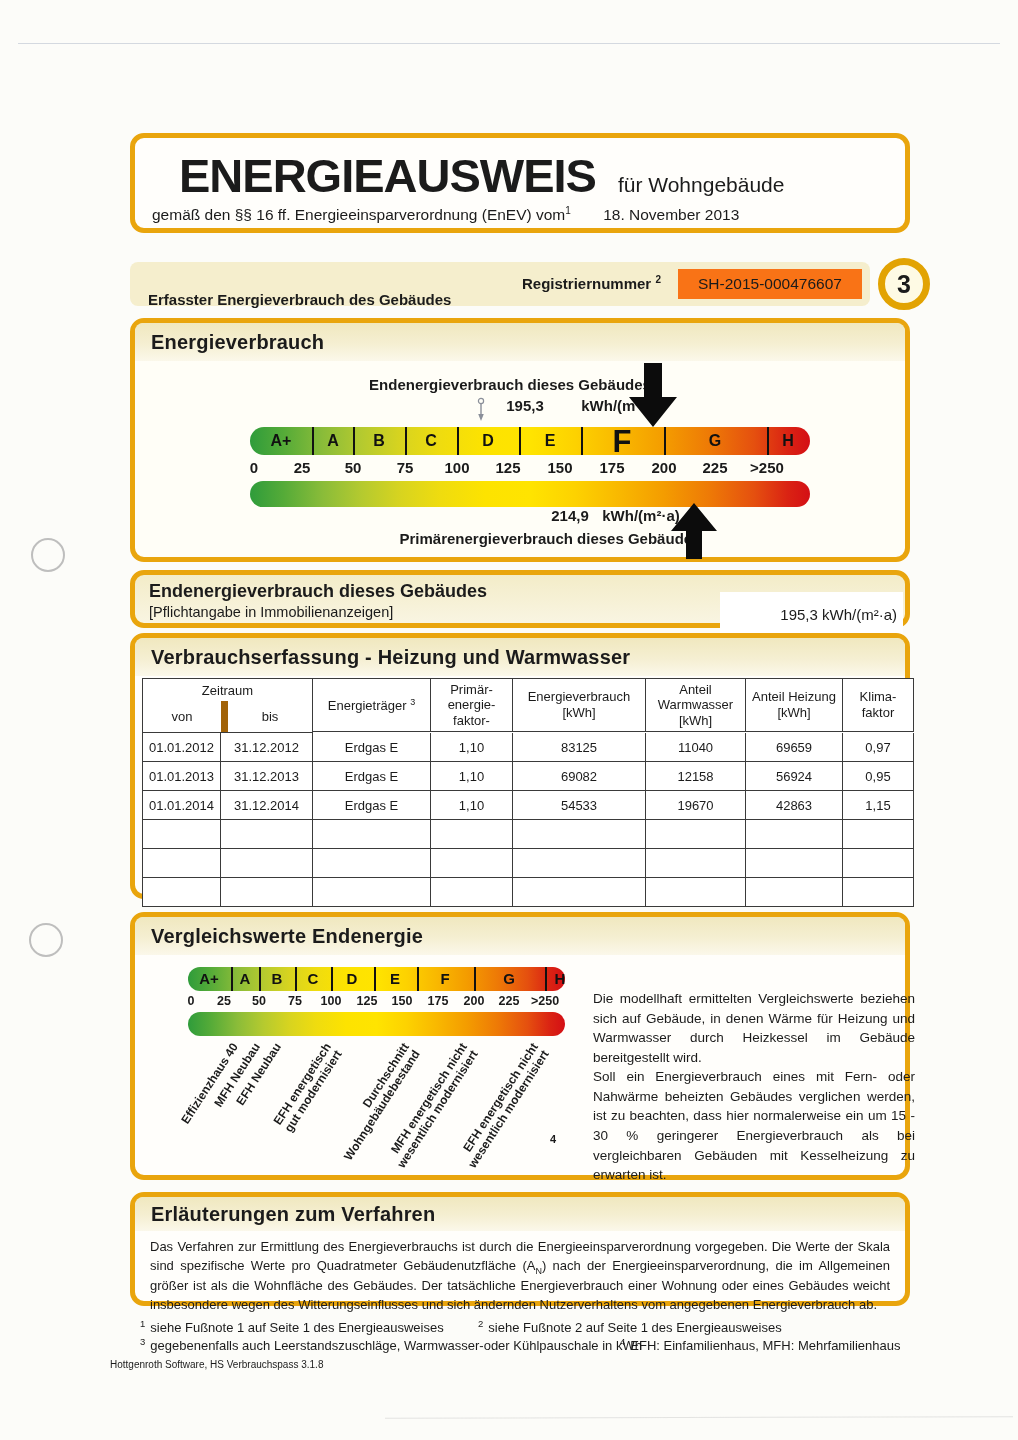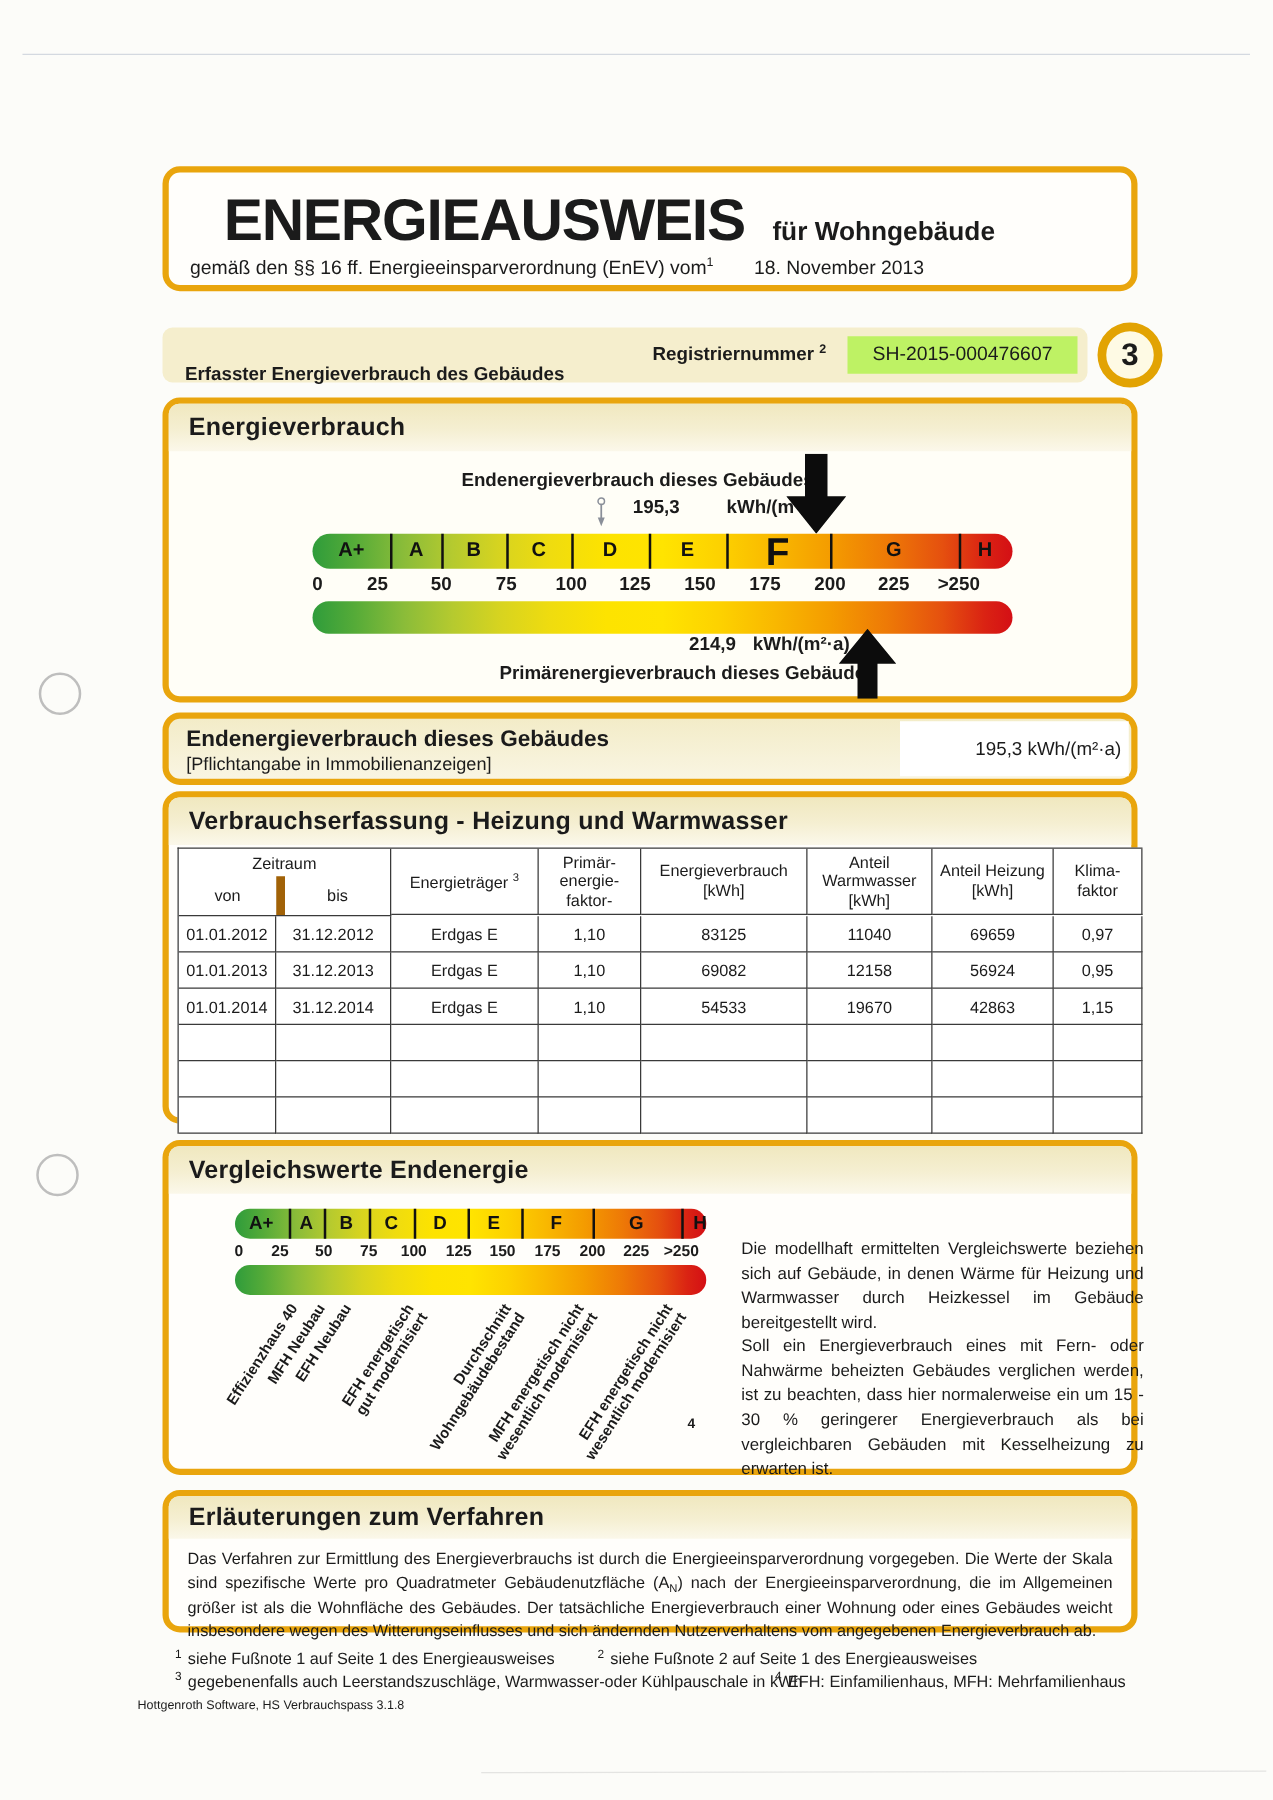--- a/index.html
+++ b/index.html
@@ -11,32 +11,32 @@
   .punch{position:absolute;width:30px;height:30px;border:2px solid #a9a9a9;border-radius:50%;opacity:.75;background:transparent;}
 
   .gbox{position:absolute;border:5px solid #e9a50d;border-radius:14px;background:#fffef7;box-sizing:border-box;}
   .sec-head{height:38px;background:linear-gradient(180deg,#f0e8bf 0%,#f5efd2 55%,#fbf8ea 100%);
             border-radius:8px 8px 0 0;display:flex;align-items:center;}
   .sec-head span{font-size:20px;font-weight:bold;padding-left:16px;letter-spacing:.2px;}
 
   
   .title-line{display:flex;align-items:baseline;padding:10px 0 0 16px;margin-left:28px;}
   .title-main{font-size:47px;font-weight:bold;letter-spacing:-1px;}
-  .title-sub{font-size:21px;font-weight:bold;margin-left:22px;}
+  .title-sub{font-size:21px;font-weight:normal;margin-left:22px;}
   .law-line{padding:2px 0 0 17px;font-size:15.5px;}
   .law-line sup{font-size:10px;}
   .law-date{margin-left:28px;}
 
   
   .regband{position:absolute;left:130px;top:262px;width:740px;height:44px;background:#f5eecd;
            border-radius:8px;}
   .reg-label{position:absolute;left:18px;top:12px;font-size:15px;font-weight:bold;margin-top:17px;}
   .reg-num-label{position:absolute;left:392px;top:12px;font-size:15px;font-weight:bold;}
   .reg-num-label sup{font-size:10px;}
-  .reg-num-box{position:absolute;left:548px;top:7px;width:184px;height:30px;background:#bef264;
+  .reg-num-box{position:absolute;left:548px;top:7px;width:184px;height:30px;background:#f97316;
                display:flex;align-items:center;justify-content:center;font-size:15.5px;}
   .page-badge{position:absolute;left:878px;top:258px;width:52px;height:52px;border:7px solid #e2a303;
               border-radius:50%;background:#fefae4;box-sizing:border-box;display:flex;align-items:center;
               justify-content:center;font-size:25px;font-weight:bold;}
 
   
   .ebar{position:absolute;border-radius:14px;
     background:linear-gradient(90deg,#2f9c3b 0%,#55ab38 6%,#8abc39 13%,#b5ca2f 20%,#d8d41f 27%,
       #efdc0f 34%,#fde300 42%,#ffe400 50%,#fdd200 58%,#f9b800 66%,#f49c00 74%,#ee7a06 82%,
       #e5500f 90%,#da2313 96%,#d40f15 100%);}
@@ -165,21 +165,21 @@
     <div class="abs ctr bold15" style="left:255px;top:207px;width:320px;">Primärenergieverbrauch dieses Gebäudes</div>
 
     <svg class="arrow" style="left:536px;top:180px;" width="46" height="56" viewBox="0 0 46 56">
       <path d="M23 0 L46 28 H31 V56 H15 V28 H0 Z" fill="#0c0c0c"></path>
     </svg>
   </div>
 
   <div class="gbox" style="left:130px;top:570px;width:780px;height:58px;background:linear-gradient(180deg,#f3ecc8,#f9f5e2);">
     <div class="abs" style="left:14px;top:6px;font-size:18px;font-weight:bold;">Endenergieverbrauch dieses Gebäudes</div>
     <div class="abs" style="left:14px;top:29px;font-size:14.5px;">[Pflichtangabe in Immobilienanzeigen]</div>
-    <div class="abs" style="left:585px;top:2px;width:183px;height:44px;background:#fff;display:flex;align-items:center;justify-content:flex-end;padding-right:6px;font-size:15px;box-sizing:border-box;">195,3 kWh/(m²·a)</div>
+    <div class="abs" style="left:585px;top:17px;width:183px;height:44px;background:#fff;display:flex;align-items:center;justify-content:flex-end;padding-right:6px;font-size:15px;box-sizing:border-box;">195,3 kWh/(m²·a)</div>
   </div>
 
   <div class="gbox" style="left:130px;top:633px;width:780px;height:266px;background:#fffefb;">
     <div class="sec-head">
       <span>Verbrauchserfassung - Heizung und Warmwasser</span>
     </div>
     <div class="vtable">
 
       <div class="zblock">
         <div class="zb-top">Zeitraum</div>

